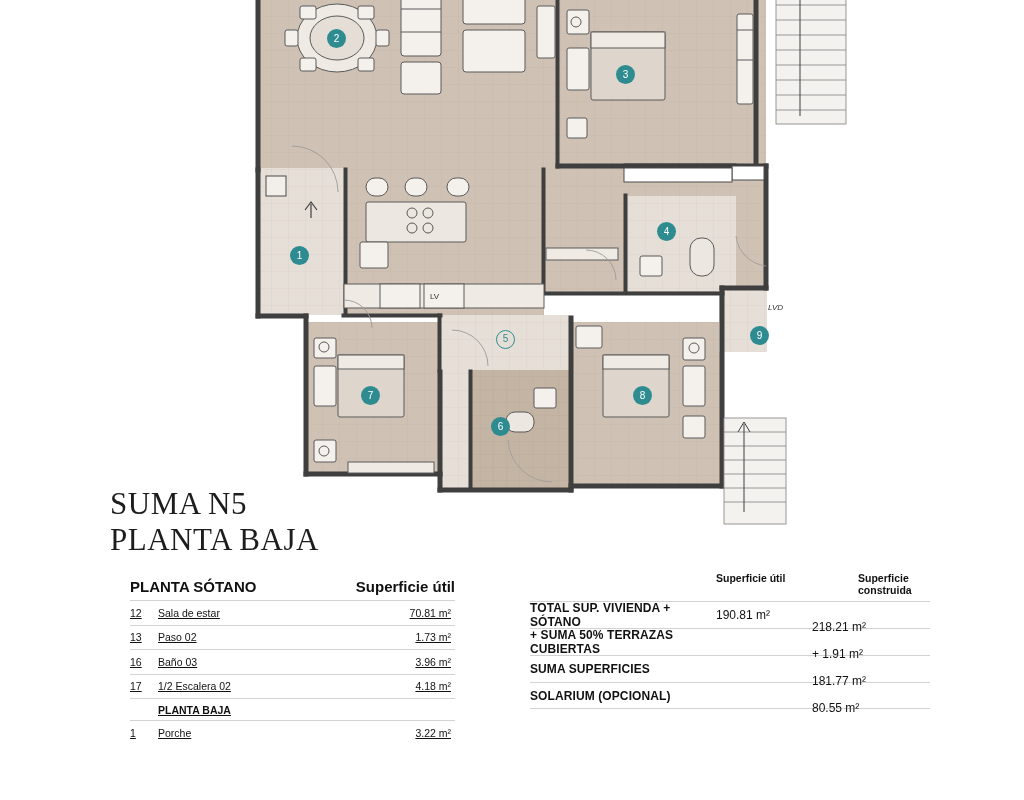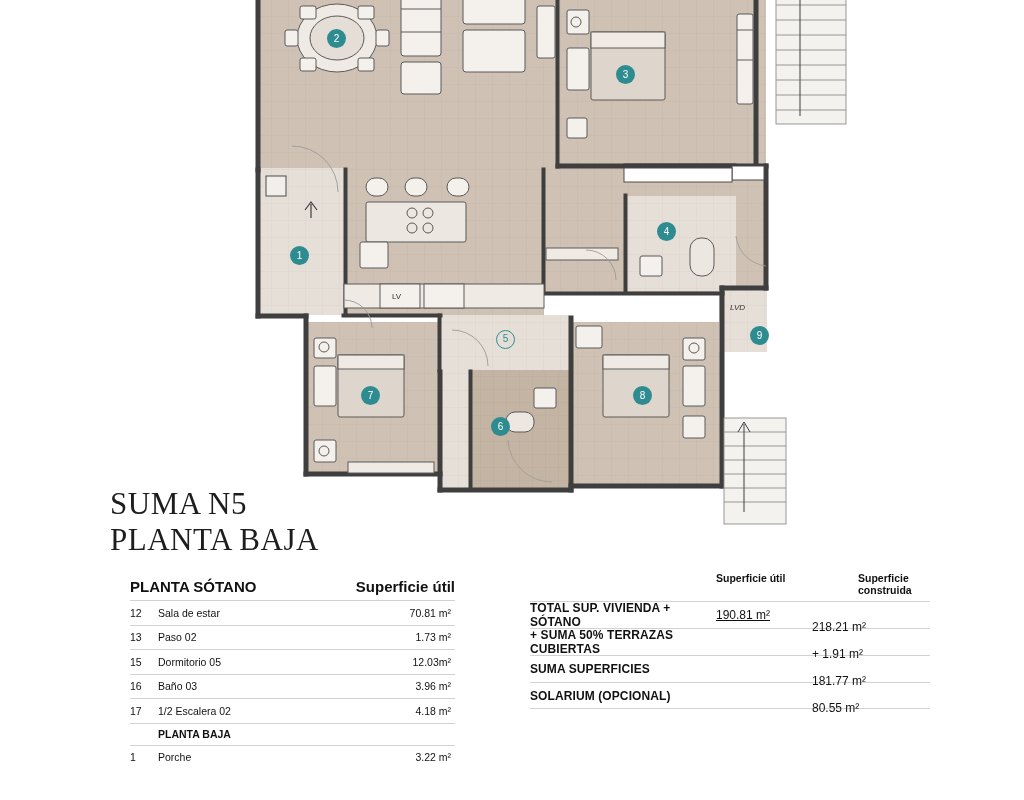--- a/index.html
+++ b/index.html
@@ -62,20 +62,21 @@
     font-size: 15px;
   }
   .hdr-row .sp { flex: 1; }
 
   .row {
     display: flex;
     align-items: center;
     border-top: 1px solid #d2d2d2;
     height: 24.5px;
     font-size: 10.5px;
+    text-decoration: underline;
   }
   .row .num {
     width: 28px;
     color: #111;
   }
   .row .nm {
     flex: 1;
     color: #111;
   }
   .row .val {
@@ -102,21 +103,21 @@
   .r-hdr .c3 { width: 118px; text-align: left; padding-left: 46px; }
 
   .r-row {
     display: flex;
     align-items: center;
     border-top: 1px solid #d2d2d2;
     height: 27px;
     font-size: 12px;
   }
   .r-row .c1 { flex: 1; font-weight: bold; letter-spacing: 0.1px; }
-  .r-row .c2 { width: 96px; text-decoration: underline; }
+  .r-row .c2 { width: 96px; }
   .r-row .c3 { width: 118px; margin-top: 24px; }
   .r-row:last-child { border-bottom: 1px solid #d2d2d2; }
 
   
   .badge {
     position: absolute;
     width: 19px; height: 19px;
     border-radius: 50%;
     background: #2e8c91;
     color: #fff;
@@ -129,20 +130,21 @@
     background: transparent;
     border: 1.5px solid #2e8c91;
     color: #2e8c91;
     line-height: 16px;
   }
   .tiny-label {
     position: absolute;
     font-size: 8px;
     color: #333;
     font-family: "Liberation Sans", sans-serif;
+    margin-left: 38px;
   }
 </style>
 </head>
 <body>
 
 <div id="page">
 
   <svg id="plan" viewBox="0 0 1024 560">
     <defs>
       <pattern id="tilelight" width="17" height="17" patternUnits="userSpaceOnUse">
@@ -372,25 +374,20 @@
       <span class="num">12</span>
       <span class="nm">Sala de estar</span>
       <span class="val">70.81 m²</span>
     </div>
     <div class="row">
       <span class="num">13</span>
       <span class="nm">Paso 02</span>
       <span class="val">1.73 m²</span>
     </div>
     <div class="row">
-      <span class="num">15</span>
-      <span class="nm">Dormitorio 05</span>
-      <span class="val">12.03m²</span>
-    </div>
-    <div class="row">
       <span class="num">16</span>
       <span class="nm">Baño 03</span>
       <span class="val">3.96 m²</span>
     </div>
     <div class="row">
       <span class="num">17</span>
       <span class="nm">1/2 Escalera 02</span>
       <span class="val">4.18 m²</span>
     </div>
 

